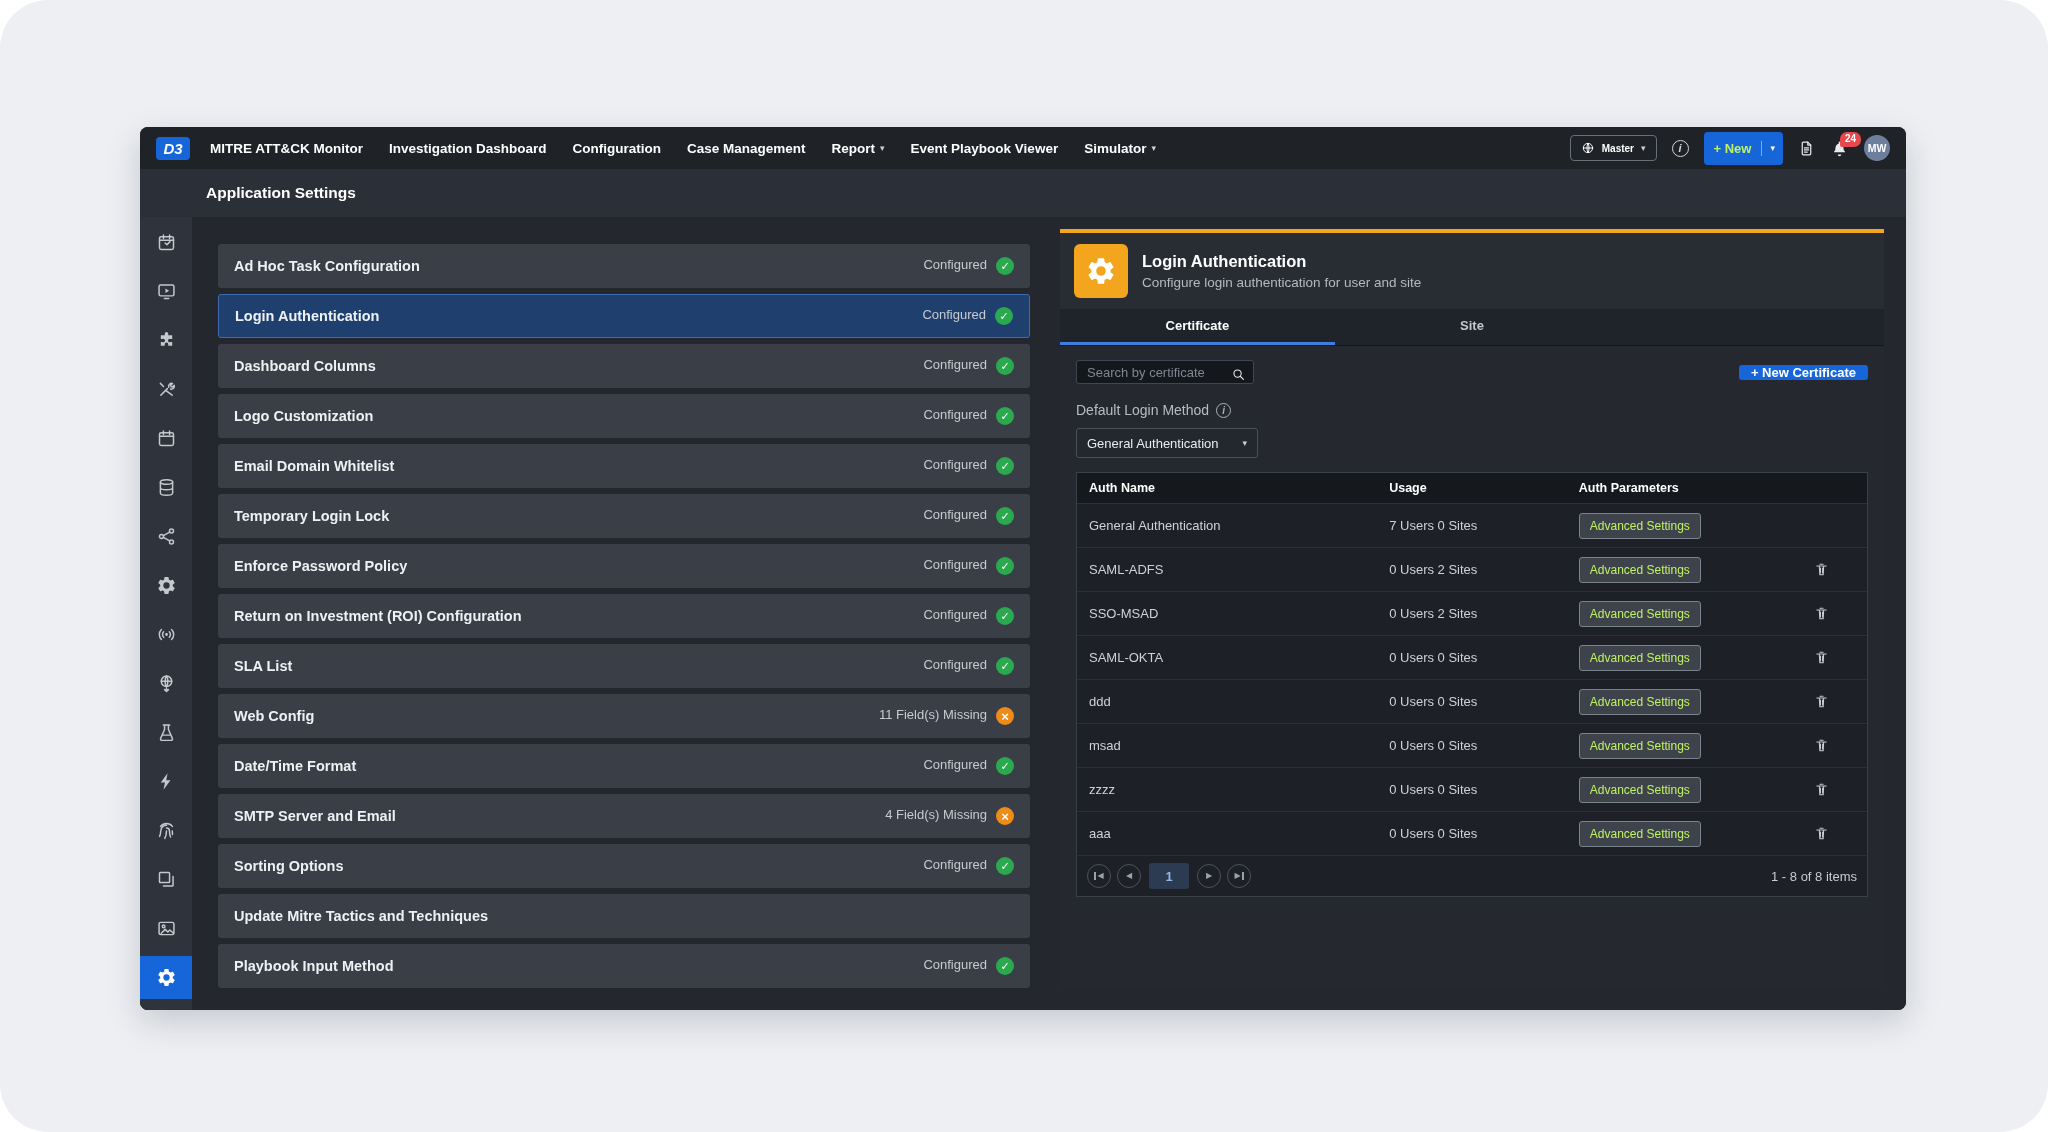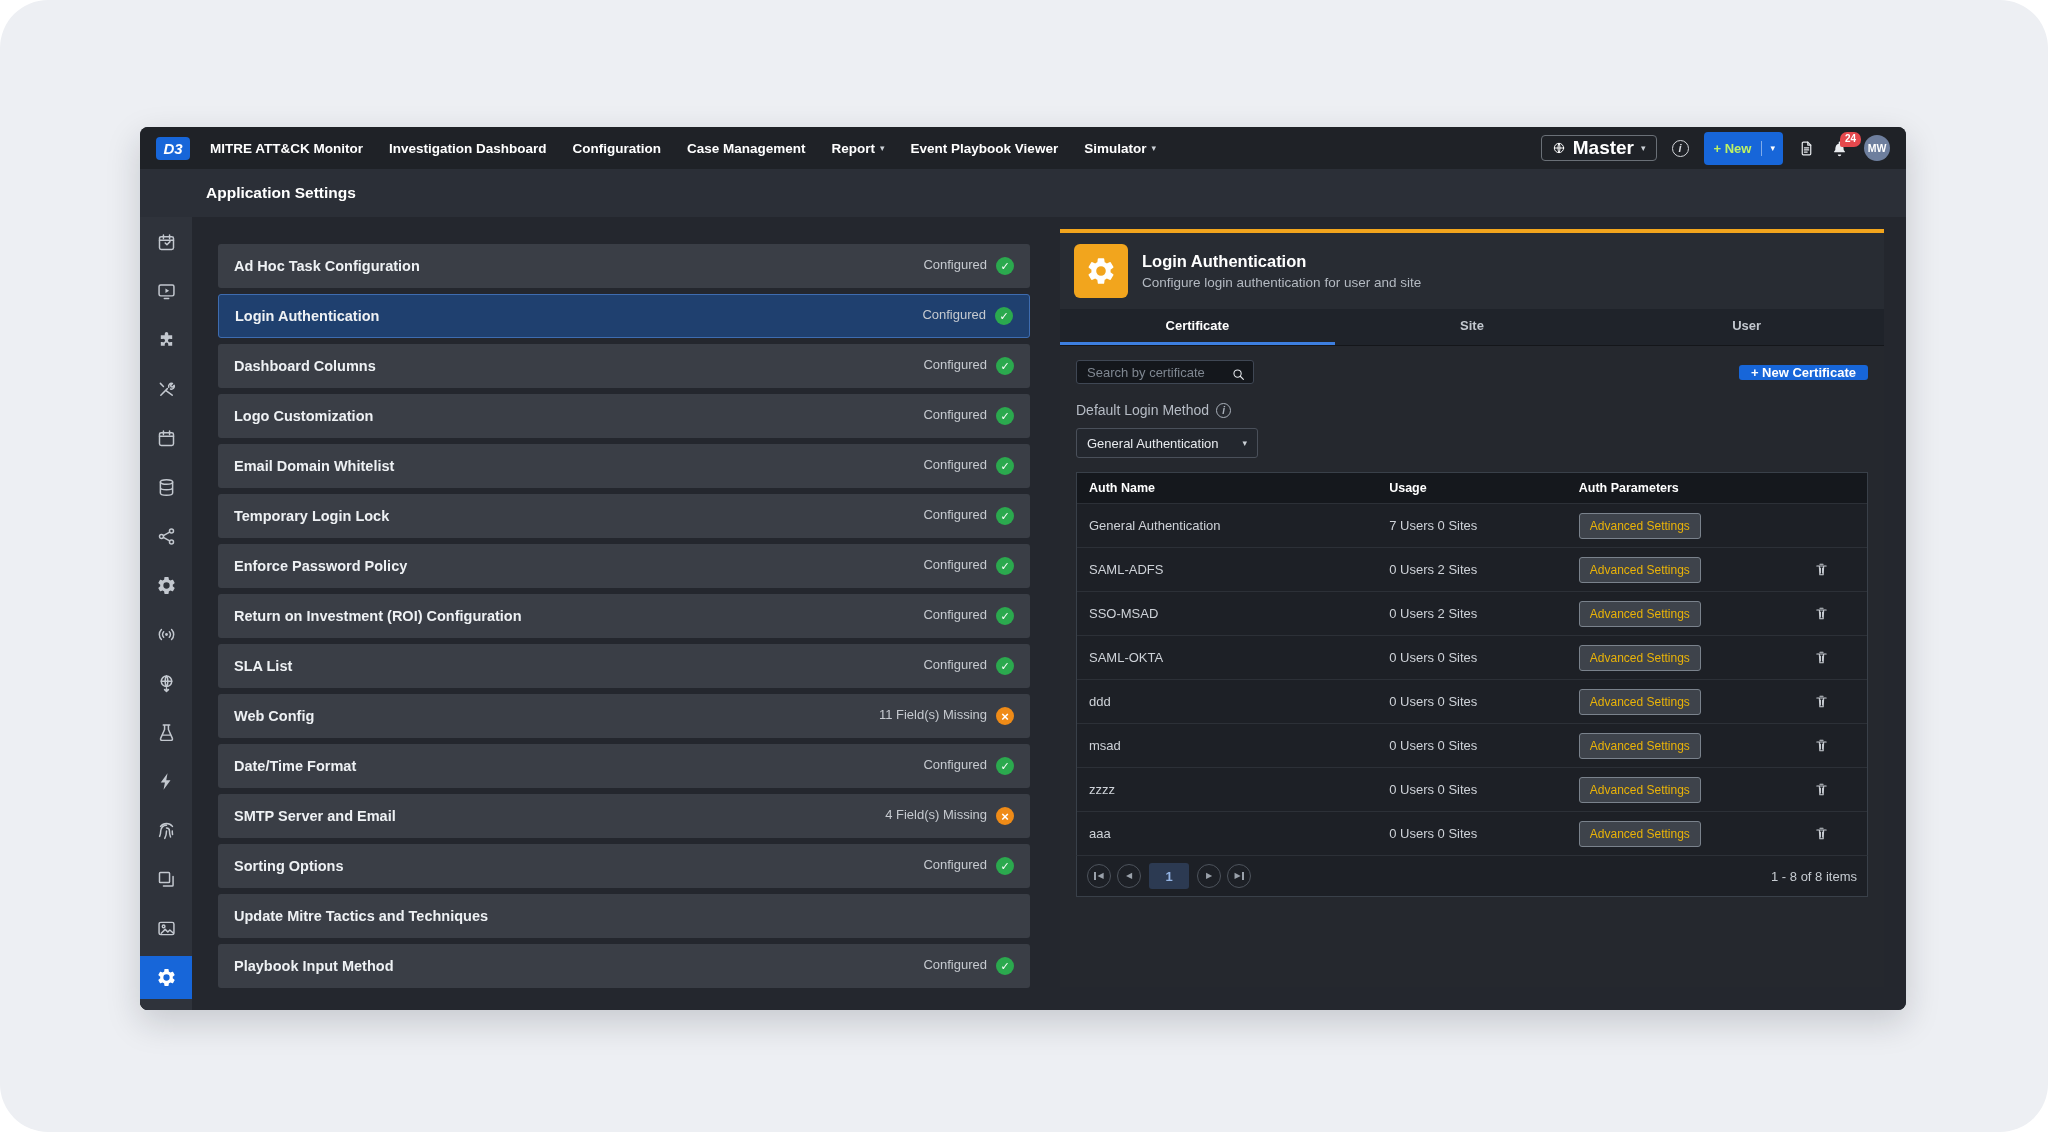--- a/index.html
+++ b/index.html
@@ -13,21 +13,21 @@
   
   .topnav{height:42px;background:#1f2227;display:flex;align-items:center;padding:0 16px;flex-shrink:0}
   .logo{min-width:34px;height:23px;background:var(--accent,#1766d9);border-radius:4px;color:#fff;
     font-weight:700;font-style:italic;font-size:15px;display:flex;align-items:center;justify-content:center;margin-right:20px}
   .nav-items{display:flex;align-items:center;gap:26px}
   .nav-item{color:#fff;font-weight:700;font-size:13.5px;display:flex;align-items:center;gap:5px;white-space:nowrap;cursor:default}
   .caret{font-size:9px;color:#ccd1d7;line-height:1}
   .caret::before{content:"▾"}
   .nav-right{margin-left:auto;display:flex;align-items:center;gap:15px}
   .master-btn{height:26px;border:1px solid #6a7077;border-radius:4px;display:flex;align-items:center;
-    gap:7px;padding:0 10px;color:#fff;font-size:19px;font-weight:700}
+    gap:7px;padding:0 10px;color:#fff;font-size:10px;font-weight:700}
   .master-btn svg{width:14px;height:14px}
   .info-circle{width:17px;height:17px;border:1.5px solid #d4d7db;border-radius:50%;color:#d4d7db;
     font-size:11px;font-weight:700;font-style:italic;display:flex;align-items:center;justify-content:center}
   .info-circle::before{content:"i"}
   .info-circle.small{width:15px;height:15px;font-size:10px;border-color:#aab1ba;color:#aab1ba}
   .new-btn{display:flex;align-items:center;background:var(--accent,#1766d9);border-radius:4px;color:#bef264;
     font-weight:700;font-size:13px;height:33px}
   .new-label{padding:0 10px}
   .new-divider{width:1px;height:15px;background:rgba(255,255,255,.45)}
   .new-btn .caret{padding:0 8px;color:#fff}
@@ -95,21 +95,21 @@
   .dlm-row{margin:18px 16px 0;display:flex;gap:7px;align-items:center;color:#b6bcc5;font-size:14px}
   .dropdown{margin:10px 16px 0;width:182px;height:30px;background:#23272e;border:1px solid #4a505a;
     border-radius:3px;display:flex;align-items:center;justify-content:space-between;padding:0 10px;
     color:#e8ebef;font-size:13px;cursor:pointer}
 
   .table{margin:14px 16px 0;border:1px solid #394049;border-bottom:none}
   .t-row{display:grid;grid-template-columns:38% 24% 25% 13%;align-items:center}
   .t-row.head{background:#15181d;height:30px;font-size:12.5px;font-weight:700;color:#fff}
   .t-row.body{height:44px;background:#1d2026;border-top:1px solid #2c3037;color:#ced2d8;font-size:13px}
   .t-cell{padding-left:12px;overflow:hidden;white-space:nowrap}
-  .adv-btn{background:#3e434b;border:1px solid #7a828c;border-radius:3px;color:#eab308;font-size:12px;
+  .adv-btn{background:#3e434b;border:1px solid #7a828c;border-radius:3px;color:#bef264;font-size:12px;
     padding:5px 10px;font-family:inherit;cursor:pointer}
   .trash-btn{background:none;border:none;color:#c9cdd3;display:flex;margin:0 auto;cursor:pointer}
   .trash-btn svg{width:15px;height:15px}
 
   .pagination{margin:0 16px;border:1px solid #394049;border-top:1px solid #2c3037;height:42px;
     background:#1d2026;display:flex;align-items:center;padding:0 10px;gap:6px}
   .pg-btn{width:24px;height:24px;border-radius:50%;border:1px solid #4d535c;background:transparent;
     color:#9aa1aa;display:flex;align-items:center;justify-content:center;gap:1.5px;padding:0;cursor:pointer}
   .pg-bar{width:1.5px;height:8px;background:currentColor;display:inline-block}
   .pg-tri{font-size:8px;line-height:1}
@@ -438,23 +438,20 @@
           </div>
         </div>
 
         <div id="tabs" class="tabs">
             <div class="tab active">
               <span>Certificate</span>
             </div>
             <div class="tab">
               <span>Site</span>
             </div>
-            <div class="tab">
-              <span>User</span>
-            </div>
           </div>
 
         <div class="detail-body">
           <div class="toolbar">
             <div class="search-box">
               <input placeholder="Search by certificate" style="">
               <span class="search-icon">
                   <svg viewBox="0 0 24 24" fill="none" stroke="currentColor" stroke-width="1.7" stroke-linecap="round" stroke-linejoin="round">
                     <circle cx="10.5" cy="10.5" r="5.8"></circle>
                     <path d="M15.2 15.2l4.6 4.6"></path>

